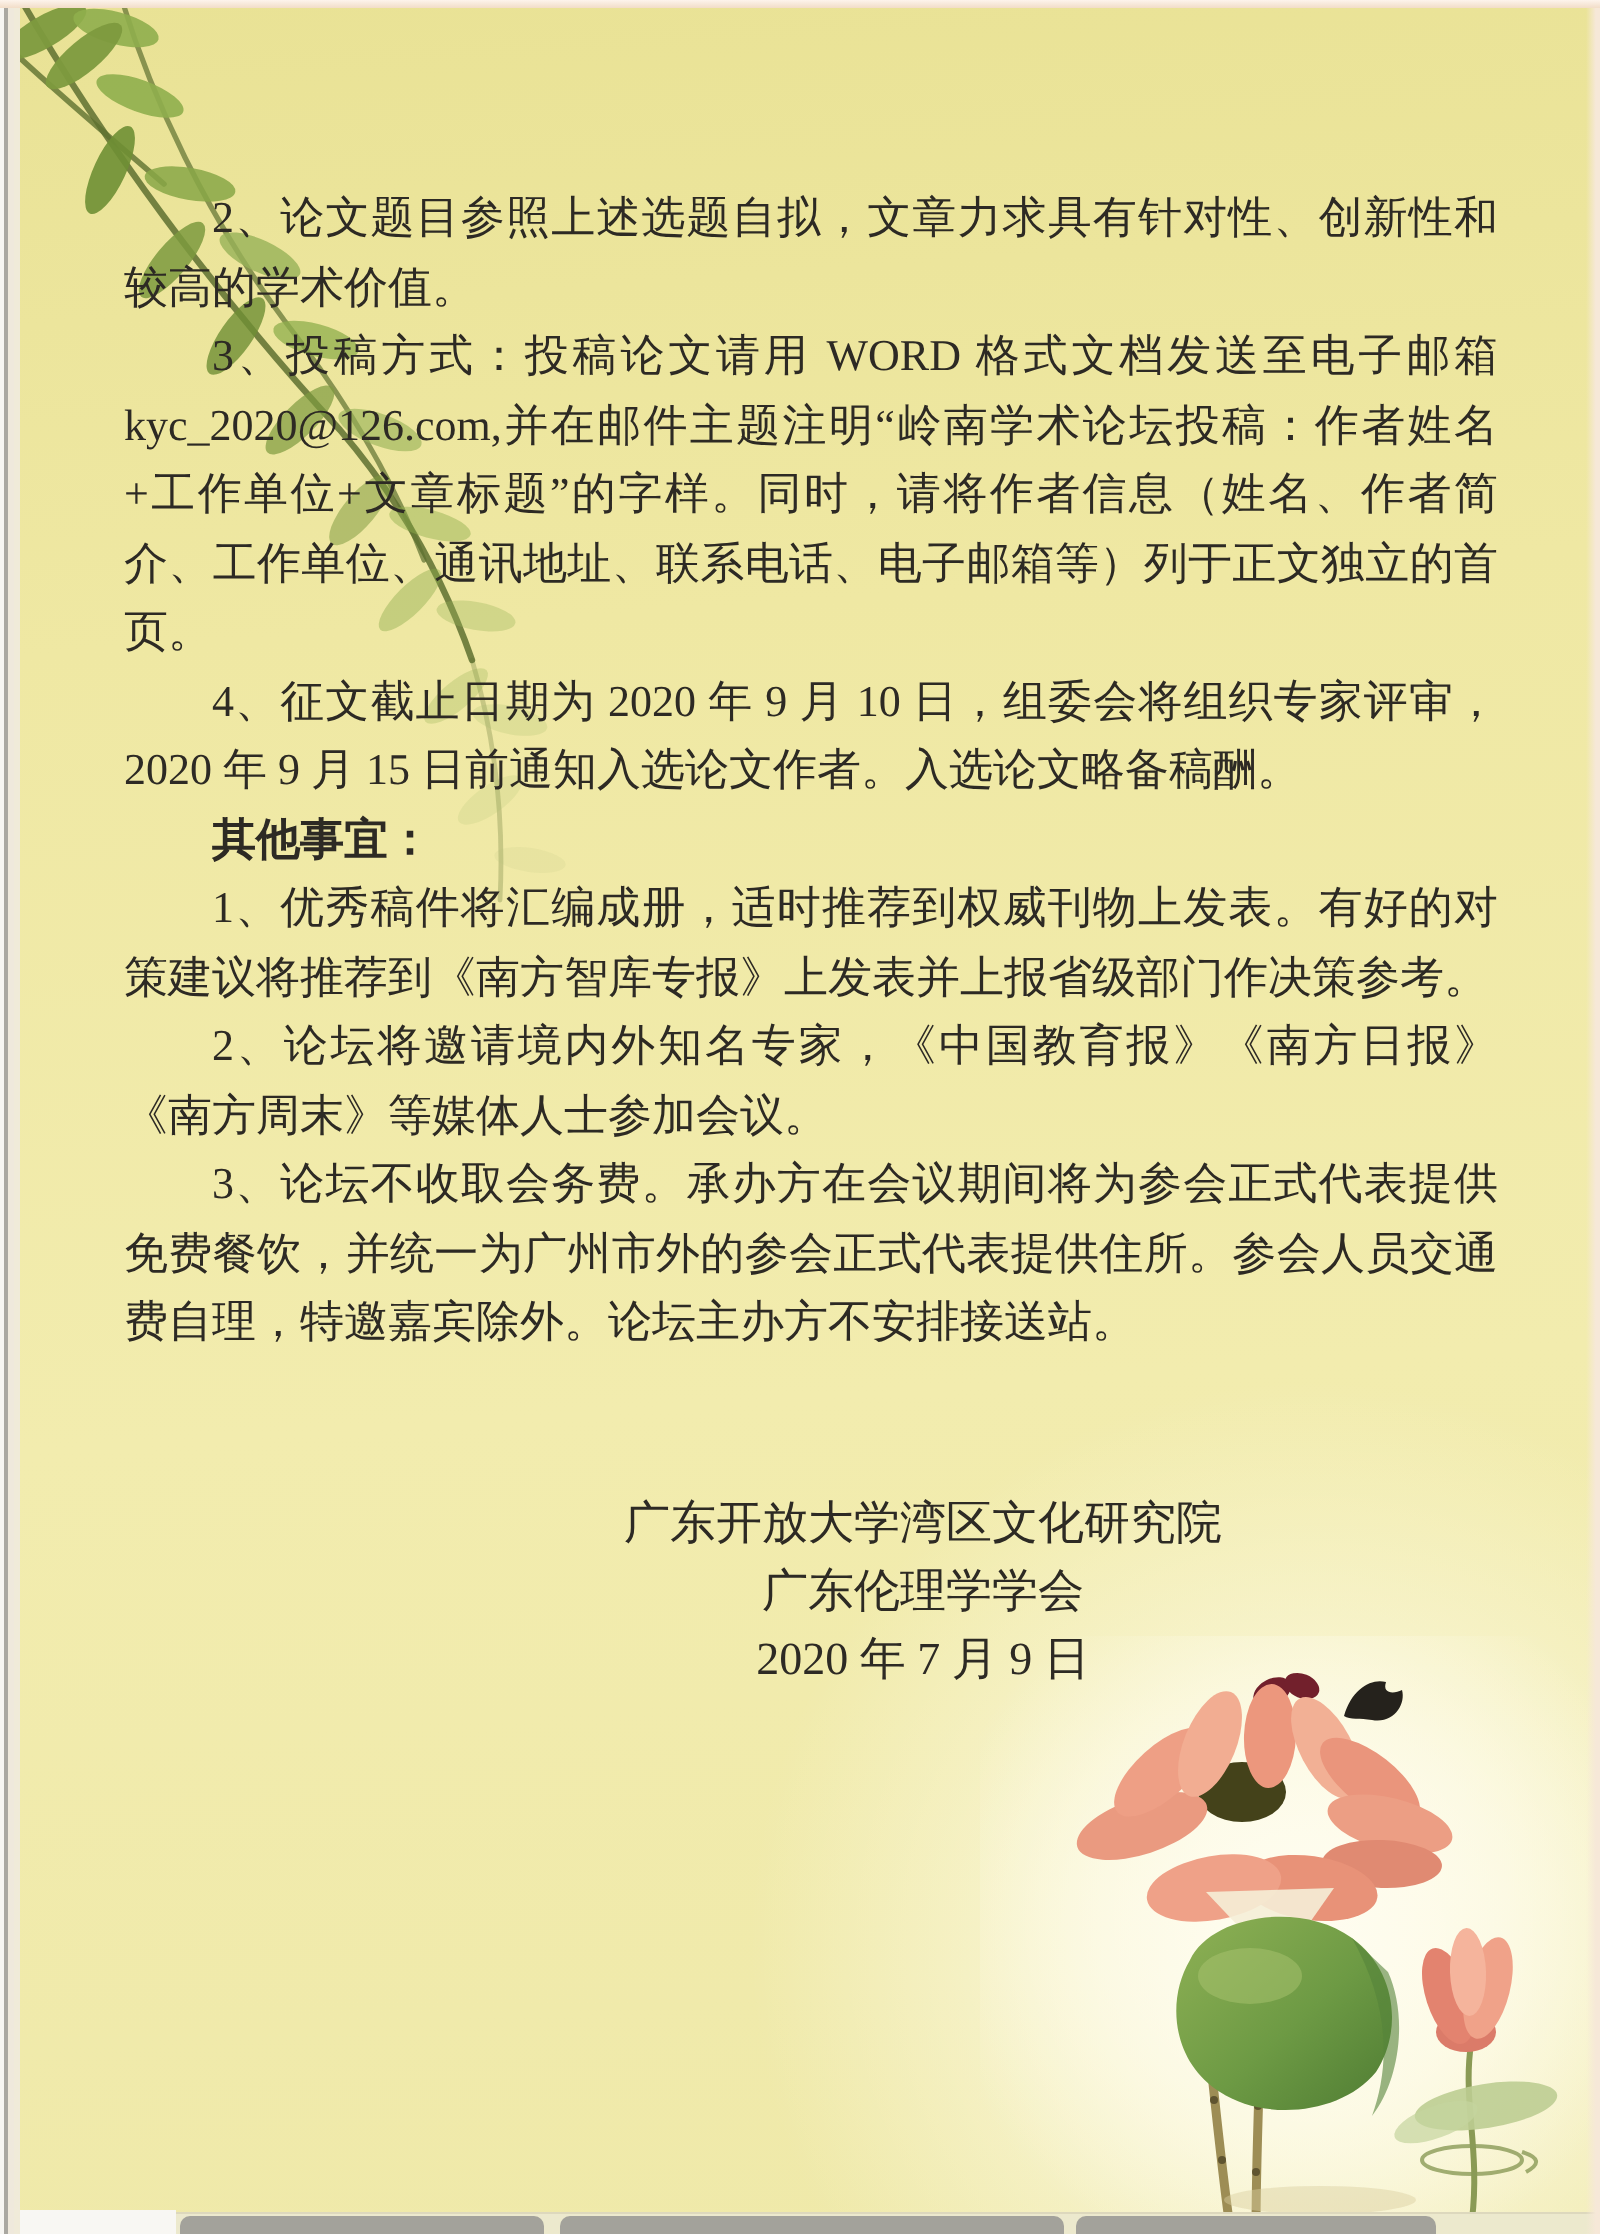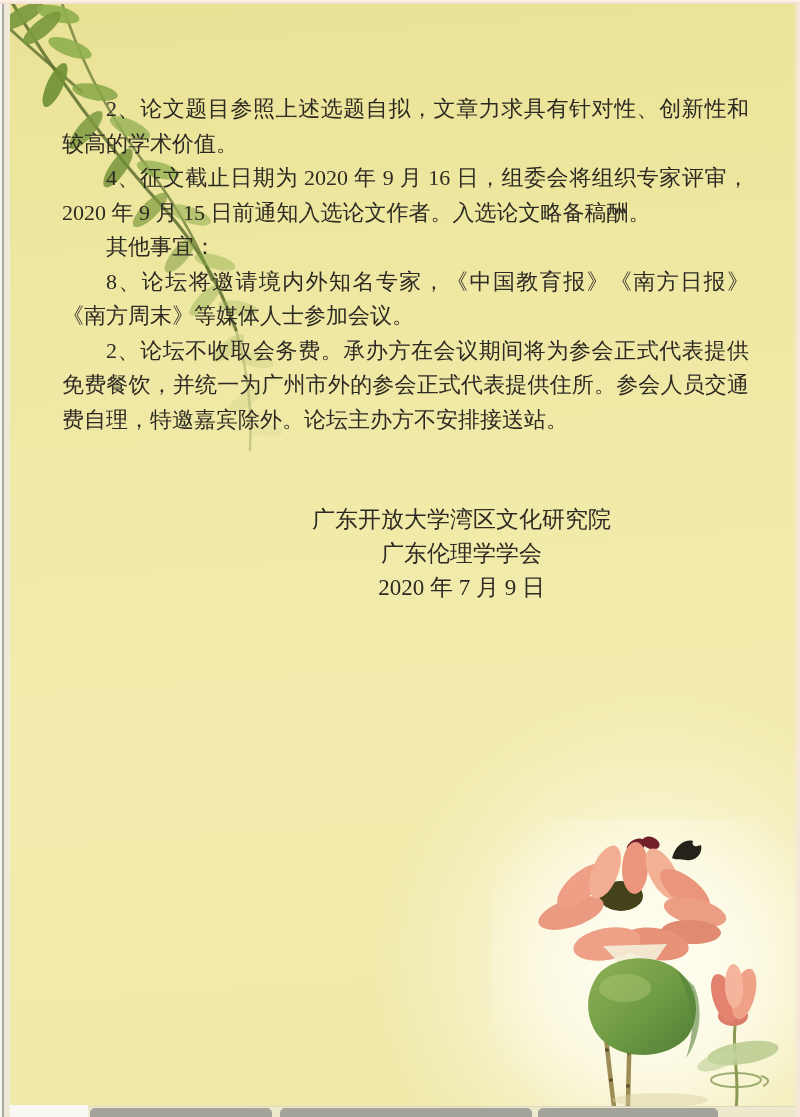--- a/index.html
+++ b/index.html
@@ -35,21 +35,21 @@
 
   
   .content { position:absolute; left:62px; top:92px; width:687px; z-index:3; }
   .content p {
     margin:0; font-size:22px; line-height:34.5px;
     text-align:justify; color:#2d2a24;
   }
   .indent { text-indent:2em; }
   .heading {
     font-family:"Liberation Sans","DejaVu Sans",sans-serif;
-    font-weight:400; color:#12100d; font-size:22.5px;
+    font-weight:700; color:#12100d; font-size:22.5px;
   }
   .signature {
     margin-top:66px; text-align:center; transform:translateX(56px);
     font-size:23px; line-height:34px;
   }
   .signature div { white-space:nowrap; }
 </style>
 </head>
 <body>
 
@@ -155,24 +155,26 @@
       <ellipse cx="244" cy="168" rx="9" ry="22" fill="#f5b49c" transform="rotate(-2 244 168)"></ellipse>
       <g fill="none" stroke="#8b9b58" stroke-width="2" opacity="0.8">
         <ellipse cx="246" cy="262" rx="25" ry="7"></ellipse>
         <path d="M271,258 q13,4 2,10"></path>
       </g>
     </g>
   </svg>
 
   <div class="content">
     <p class="indent">2、论文题目参照上述选题自拟，文章力求具有针对性、创新性和较高的学术价值。</p>
-    <p class="indent">4、征文截止日期为 2020 年 9 月 16 日，组委会将组织专家评审，2020 年 9 月 15 日前通知入选论文作者。入选论文略备稿酬。</p>
+    <p class="indent">3、投稿方式：投稿论文请用 WORD 格式文档发送至电子邮箱kyc_2020@126.com,并在邮件主题注明“岭南学术论坛投稿：作者姓名+工作单位+文章标题”的字样。同时，请将作者信息（姓名、作者简介、工作单位、通讯地址、联系电话、电子邮箱等）列于正文独立的首页。</p>
+    <p class="indent">4、征文截止日期为 2020 年 9 月 10 日，组委会将组织专家评审，2020 年 9 月 15 日前通知入选论文作者。入选论文略备稿酬。</p>
     <p class="indent heading">其他事宜：</p>
-    <p class="indent">8、论坛将邀请境内外知名专家，《中国教育报》《南方日报》《南方周末》等媒体人士参加会议。</p>
-    <p class="indent">2、论坛不收取会务费。承办方在会议期间将为参会正式代表提供免费餐饮，并统一为广州市外的参会正式代表提供住所。参会人员交通费自理，特邀嘉宾除外。论坛主办方不安排接送站。</p>
+    <p class="indent">1、优秀稿件将汇编成册，适时推荐到权威刊物上发表。有好的对策建议将推荐到《南方智库专报》上发表并上报省级部门作决策参考。</p>
+    <p class="indent">2、论坛将邀请境内外知名专家，《中国教育报》《南方日报》《南方周末》等媒体人士参加会议。</p>
+    <p class="indent">3、论坛不收取会务费。承办方在会议期间将为参会正式代表提供免费餐饮，并统一为广州市外的参会正式代表提供住所。参会人员交通费自理，特邀嘉宾除外。论坛主办方不安排接送站。</p>
 
     <div class="signature">
       <div>广东开放大学湾区文化研究院</div>
       <div>广东伦理学学会</div>
       <div>2020 年 7 月 9 日</div>
     </div>
   </div>
 
   <div class="edge-bottom"></div>
   <div class="corner-wedge"></div>

